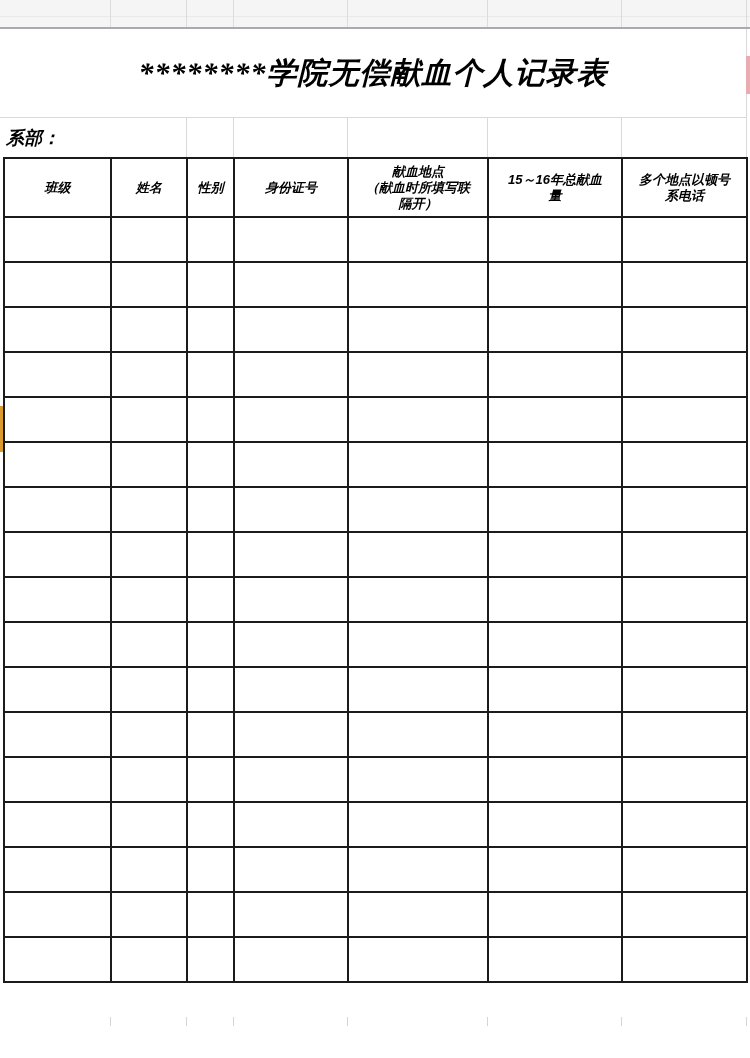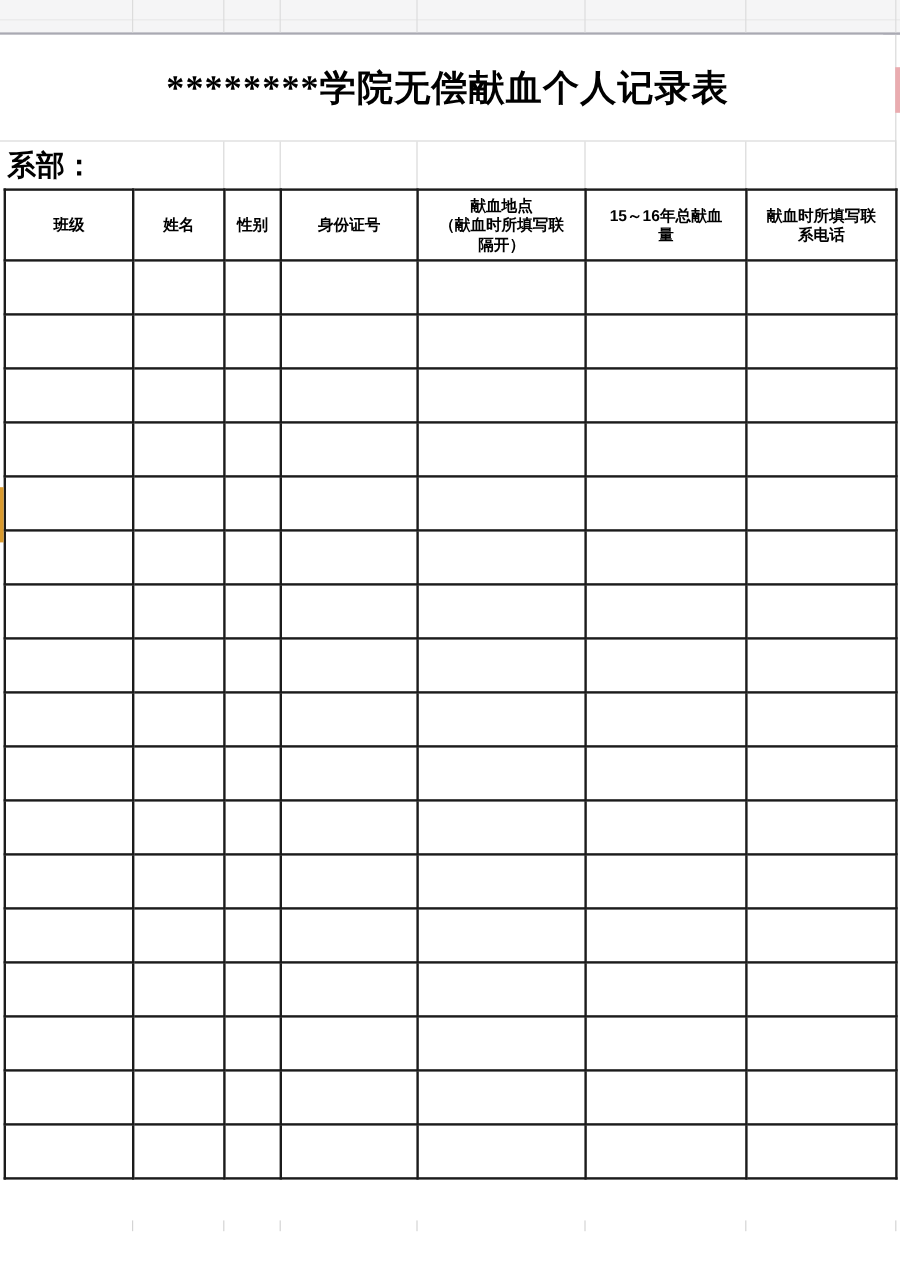--- a/index.html
+++ b/index.html
@@ -11,42 +11,42 @@
   }
   
   .outside-top{
     position:absolute;left:0;top:0;width:750px;height:27px;
     background:#f5f5f6;border-bottom:2px solid #a9a9b2;
   }
   .outside-top .vgrid{position:absolute;top:0;width:1px;height:100%;background:#dcdcdc;}
   .outside-top .hgrid{position:absolute;left:0;top:16px;width:100%;height:1px;background:#e9e9e9;}
 
   
-  .page{position:absolute;left:0;top:29px;width:736px;height:1029px;background:#ffffff;}
+  .page{position:absolute;left:0;top:29px;width:736px;height:1029px;background:#ffffff;font-style:italic;}
 
   
   .title-row{
     position:absolute;left:0;top:0;width:746px;height:88px;
     display:flex;align-items:center;justify-content:center;
     border-bottom:1px solid #d9d9d9;border-right:1px solid #d9d9d9;
     font-family:"Liberation Serif","DejaVu Serif",serif;
     font-weight:bold;font-size:30px;letter-spacing:1px;
   }
 
   
   .dept-row{
     position:absolute;left:0;top:89px;width:746px;height:39px;
     display:flex;align-items:center;
     border-right:1px solid #d9d9d9;
   }
   .dept-row .vgrid{position:absolute;top:0;width:1px;height:100%;background:#d9d9d9;}
   .dept-label{
     position:relative;z-index:2;padding-left:6px;
     font-family:"Liberation Serif","DejaVu Serif",serif;
-    font-weight:bold;font-size:24px;
+    font-weight:bold;font-size:18px;
   }
 
   
   table.donation{
     position:absolute;left:3px;top:128px;
     border-collapse:collapse;table-layout:fixed;
     width:743px;
   }
   table.donation th,table.donation td{
     border:2px solid #1b1b1b;padding:0;background:#fff;
@@ -106,21 +106,21 @@
         <tr id="hdr-row">
           <th>班级</th>
           <th>姓名</th>
           <th>性别</th>
           <th>身份证号</th>
           <th>献血地点
 （献血时所填写联
 隔开）</th>
           <th>15～16年总献血
 量</th>
-          <th>献血时所填写联
+          <th>多个地点以顿号
 系电话</th>
         </tr>
       </thead>
     <tbody id="body-rows">
         <tr>
           <td></td>
           <td></td>
           <td></td>
           <td></td>
           <td></td>

